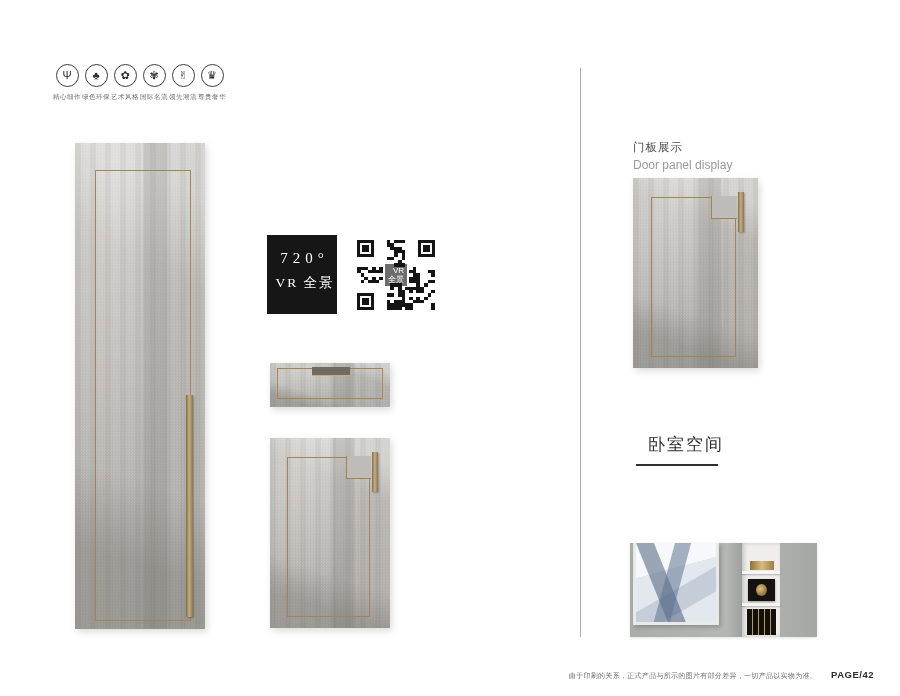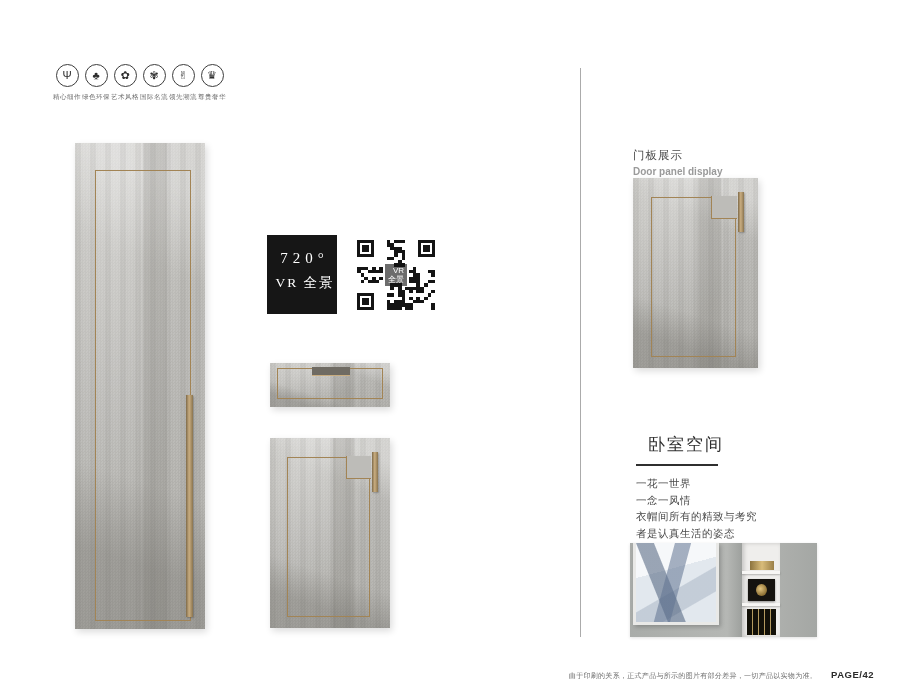--- a/index.html
+++ b/index.html
@@ -68,23 +68,23 @@
   .finder{position:absolute;width:17px;height:17px;border:3px solid #141414;box-sizing:border-box;
           background:linear-gradient(#141414,#141414) center/7px 7px no-repeat,#fff;}
   .f-tl{left:4px;top:4px;} .f-tr{right:4px;top:4px;} .f-bl{left:4px;bottom:4px;}
   .qr-label{position:absolute;left:50%;top:50%;transform:translate(-50%,-50%);
             background:rgba(17,17,17,0.62);color:#fff;font-size:8px;line-height:9px;
             padding:2px 3px;text-align:right;white-space:nowrap;}
 
   
   .divider{position:absolute;left:580px;top:68px;width:1px;height:569px;background:#ababab;}
 
-  .sec1{position:absolute;left:633px;top:148px;}
+  .sec1{position:absolute;left:633px;top:140px;}
   .sec1 .zh{font-size:11.5px;color:#4a4a4a;letter-spacing:1px;}
-  .sec1 .en{margin-top:3px;font-size:10px;color:#9a9a9a;font-weight:bold;}
+  .sec1 .en{margin-top:3px;font-size:12px;color:#9a9a9a;}
 
   .sec2{position:absolute;left:636px;top:433px;}
   .sec2 .title{font-size:17px;color:#2f2f2f;letter-spacing:2px;margin-left:12px;}
   .sec2 .rule{margin-top:8px;width:82px;height:2px;background:#2f2f2f;}
   .sec2 .poem{margin-top:9px;font-size:10.5px;line-height:16.5px;color:#4a4a4a;letter-spacing:0.5px;}
 
   
   .interior{position:absolute;left:630px;top:543px;width:187px;height:94px;overflow:hidden;
             background:linear-gradient(90deg,#a9aca9 0%,#b5b7b4 52%,#9da09d 60%,#aeb0ad 78%,#a4a7a4 100%);
             box-shadow:0 1px 3px rgba(0,0,0,0.12);}
@@ -646,26 +646,20 @@
   <div class="panel door-sm door-right">
     <div class="reflect"></div>
     <div class="frame"></div>
     <div class="notch"></div>
     <div class="handle"></div>
   </div>
 
   <div class="sec2">
     <div class="title">卧室空间</div>
     <div class="rule"></div>
-    <div class="poem">
-      <div>一花一世界</div>
-      <div>一念一风情</div>
-      <div>衣帽间所有的精致与考究</div>
-      <div>者是认真生活的姿态</div>
-    </div>
   </div>
 
   <div class="interior">
     <div class="art">
       <div class="mtn"></div>
     </div>
     <div class="shelf">
       <div class="board b1"></div>
       <div class="board b2"></div>
       <div class="gold-box"></div>

